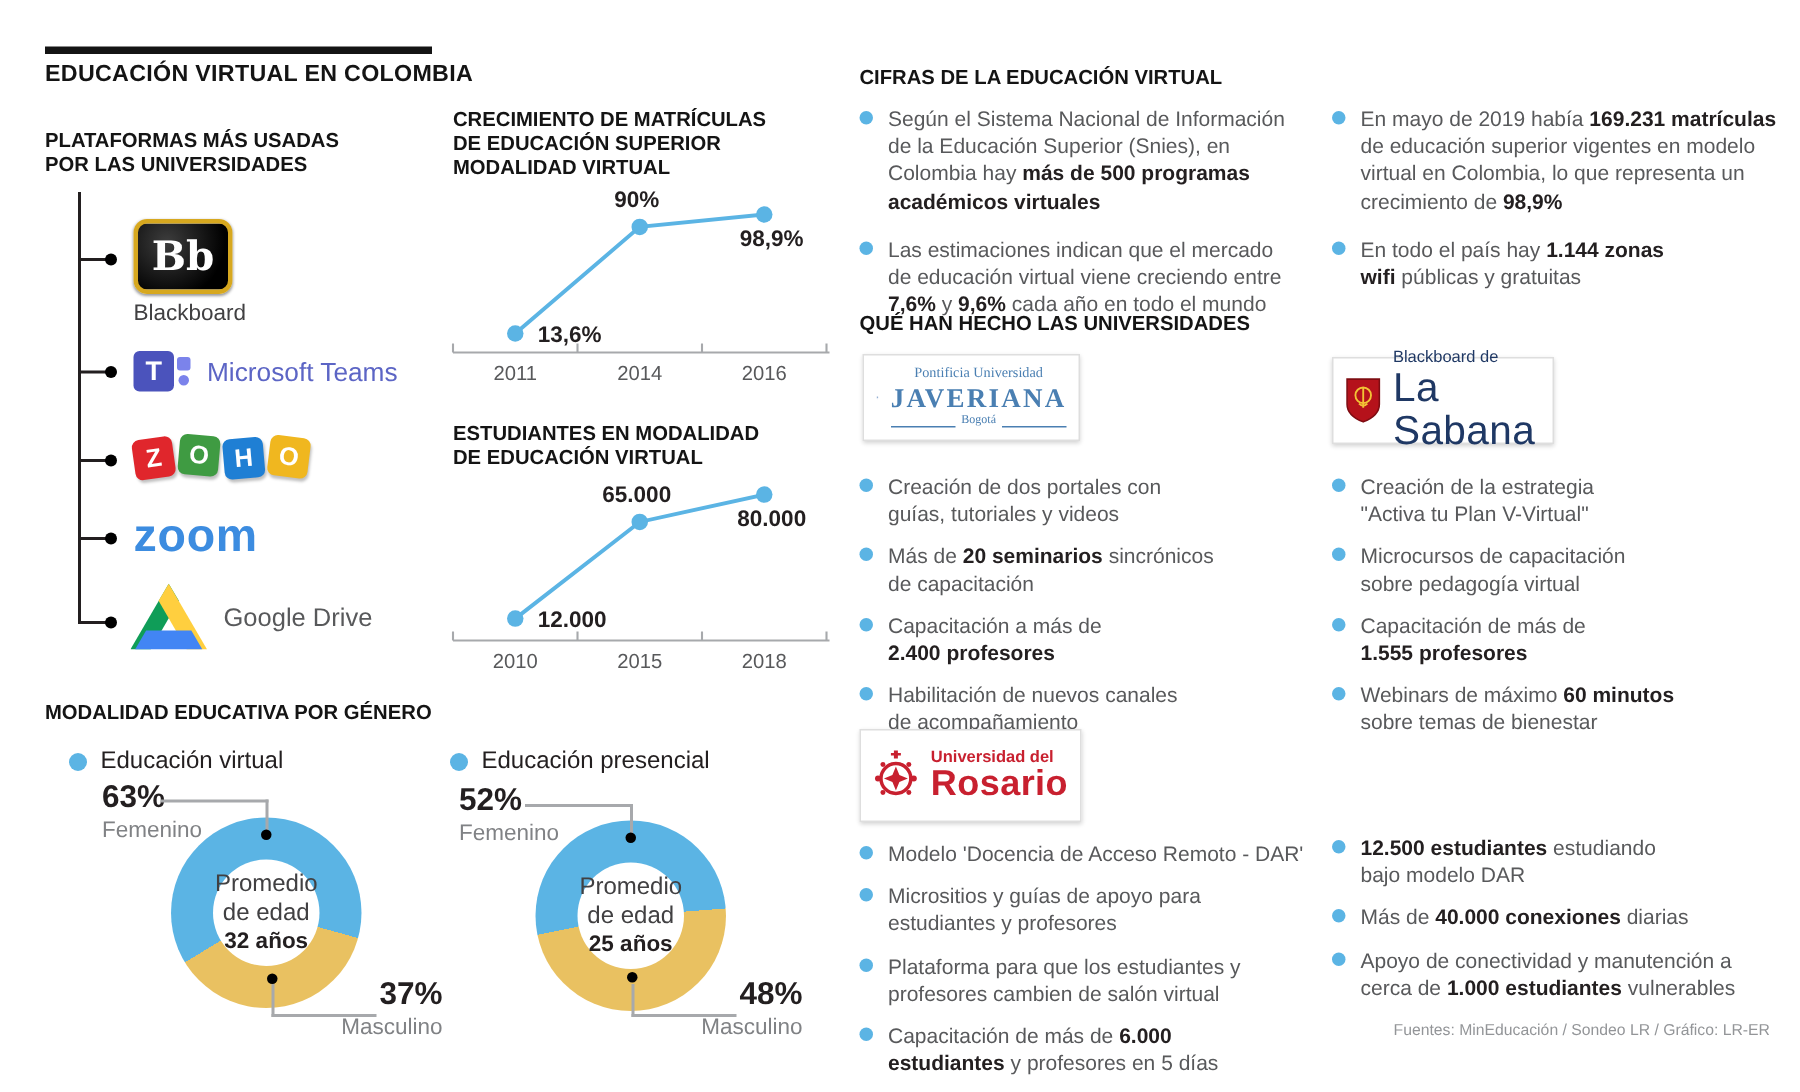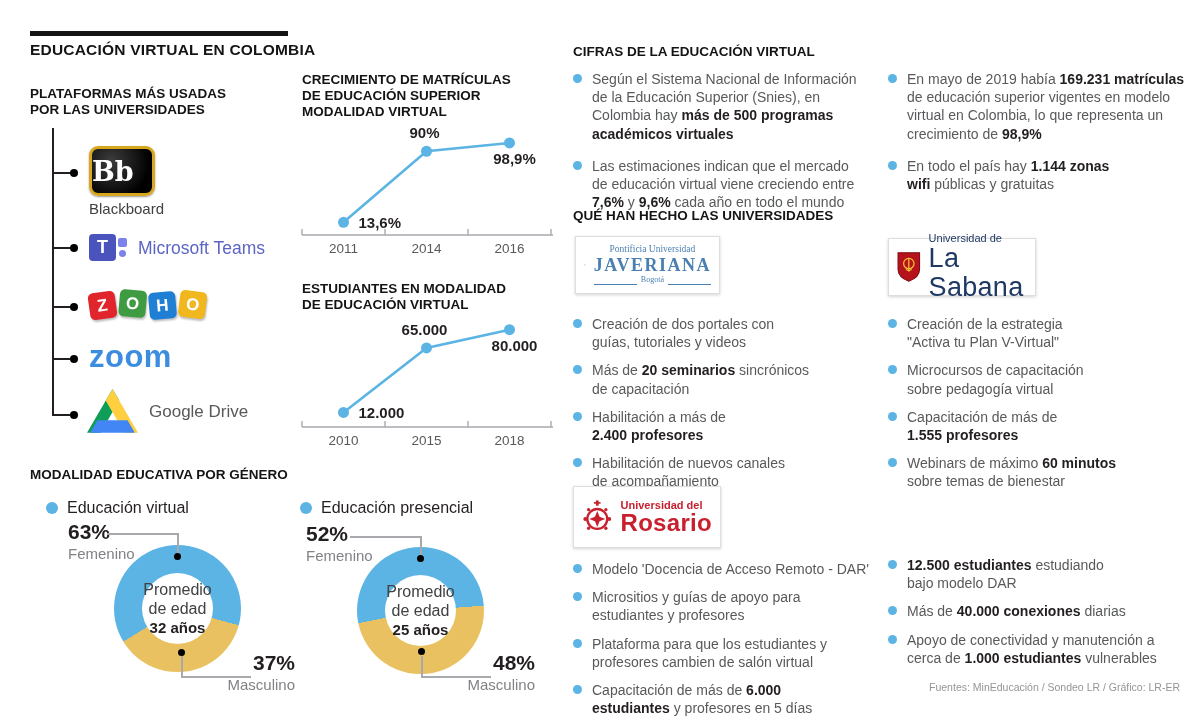--- a/index.html
+++ b/index.html
@@ -8,21 +8,21 @@
   .abs{position:absolute;}
   .h1{font-size:15.5px;font-weight:bold;color:#141414;letter-spacing:.2px;}
   .h2{font-size:13.5px;font-weight:bold;color:#141414;line-height:1.2;white-space:pre-line;}
   .rule{background:#141414;}
   
   .tree-line{background:#231F20;}
   .tree-dot{width:8px;height:8px;border-radius:50%;background:#000;}
   
   .bb-tile{width:60px;height:44px;border-radius:9px;border:3px solid #D7A81F;
            background:radial-gradient(circle at 32% 28%,#3d3d3d,#000 75%);
-           display:flex;align-items:center;justify-content:flex-start;
+           display:flex;align-items:center;justify-content:center;
            box-shadow:0 1px 2px rgba(0,0,0,.4);}
   .bb-tile span{font-family:"DejaVu Serif","Liberation Serif",serif;font-weight:bold;
                 font-size:27px;color:#fff;}
   .bb-label{font-size:15px;color:#414042;}
   
   .teams-row{display:flex;align-items:center;gap:9px;}
   .teams-icon{position:relative;width:40px;height:30px;display:block;}
   .teams-main{position:absolute;left:0;top:1px;width:27px;height:27px;background:#4B53BC;
               border-radius:4px;color:#fff;font-weight:bold;font-size:18px;
               display:flex;align-items:center;justify-content:center;}
@@ -293,39 +293,39 @@
       </div>
 
       <div class="item">
         <span class="bdot"></span>
         <span class="btxt"><span>Más de </span><span class="bold">20 seminarios</span><span> sincrónicos
 de capacitación</span></span>
       </div>
 
       <div class="item">
         <span class="bdot"></span>
-        <span class="btxt"><span>Habilitación a más de
+        <span class="btxt"><span>Capacitación a más de
 </span><span class="bold">2.400 profesores</span><span></span></span>
       </div>
 
       <div class="item">
         <span class="bdot"></span>
         <span class="btxt"><span>Habilitación de nuevos canales
 de acompañamiento</span></span>
       </div>
     </div>
 
   <div class="abs unibox" style="left:888px;top:238px;width:148px;height:58px;">
     <svg viewBox="0 0 34 44" width="32" height="42">
       <path d="M1.5 1.5h31v24q0 11-15.5 17Q1.5 36.5 1.5 25.5z" fill="#B5121B" stroke="#7E0C12" stroke-width="1.5"></path>
       <circle cx="17" cy="17" r="7.5" fill="none" stroke="#F2C335" stroke-width="1.8"></circle>
       <path d="M17 10v19M13 25q4 4 8 0" stroke="#F2C335" stroke-width="1.8" fill="none"></path>
     </svg>
     <div class="sab-text">
-      <div class="sab-l1">Universidad de</div>
+      <div class="sab-l1">Blackboard de</div>
       <div class="sab-l2">La Sabana</div>
     </div>
   </div>
   <div class="abs blist" style="left:888px;top:315px;width:300px;">
 
       <div class="item">
         <span class="bdot"></span>
         <span class="btxt"><span>Creación de la estrategia
 "Activa tu Plan V-Virtual"</span></span>
       </div>

